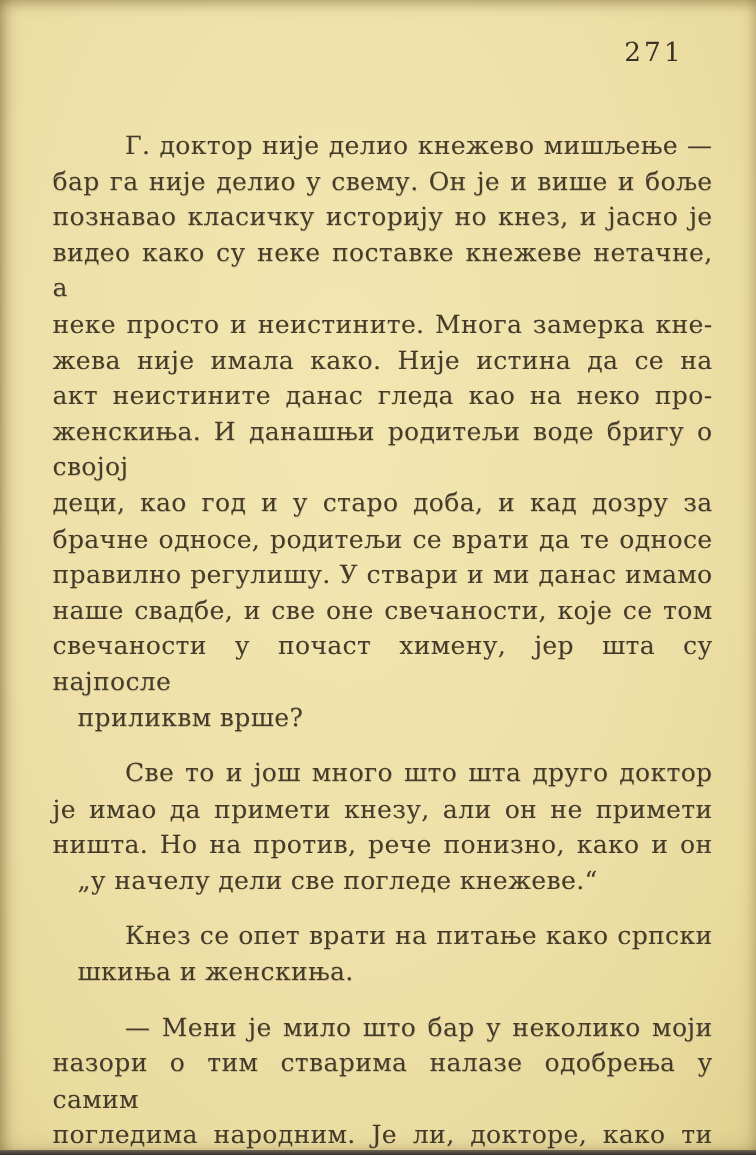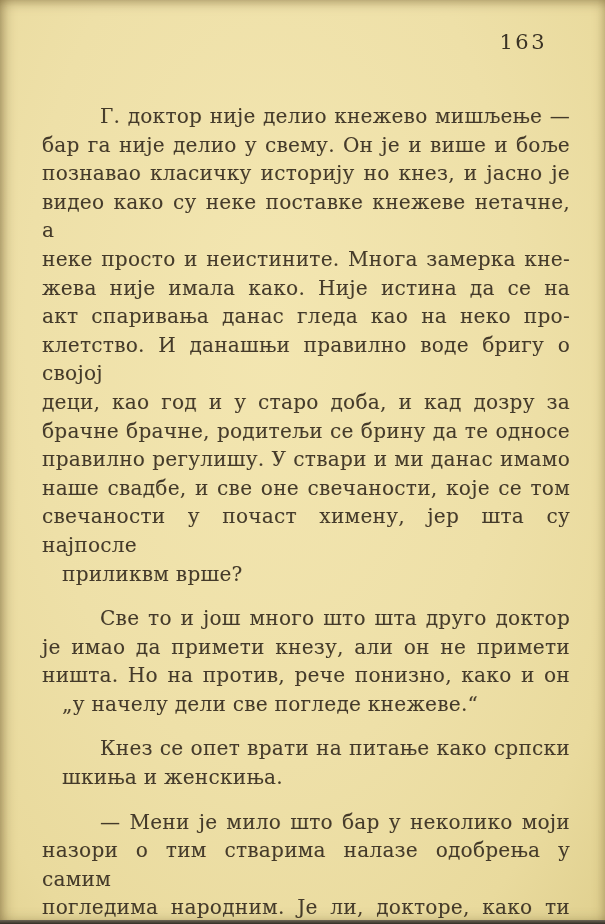--- a/index.html
+++ b/index.html
@@ -48,33 +48,33 @@
     position: absolute;
     left: 0; bottom: 0;
     width: 100%; height: 4px;
     background: linear-gradient(to bottom, #6e6556, #332e25);
   }
 </style>
 </head>
 <body>
 
 <div class="page">
-  <div class="page-number">163</div>
+  <div class="page-number">271</div>
   <div class="text-block">
       <div class="para">
         <div class="line first">Г. доктор није делио кнежево мишљење —</div>
         <div class="line">бар га није делио у свему. Он је и више и боље</div>
         <div class="line">познавао класичку историју но кнез, и јасно је</div>
         <div class="line">видео како су неке поставке кнежеве нетачне, а</div>
         <div class="line">неке просто и неистините. Многа замерка кне-</div>
         <div class="line">жева није имала како. Није истина да се на</div>
-        <div class="line">акт спаривања данас гледа као на неко про-</div>
-        <div class="line">клетство. И данашњи правилно воде бригу о својој</div>
+        <div class="line">акт неистините данас гледа као на неко про-</div>
+        <div class="line">женскиња. И данашњи родитељи воде бригу о својој</div>
         <div class="line">деци, као год и у старо доба, и кад дозру за</div>
-        <div class="line">брачне брачне, родитељи се брину да те односе</div>
+        <div class="line">брачне односе, родитељи се врати да те односе</div>
         <div class="line">правилно регулишу. У ствари и ми данас имамо</div>
         <div class="line">наше свадбе, и све оне свечаности, које се том</div>
         <div class="line">свечаности у почаст химену, јер шта су најпосле</div>
         <div class="line last">приликвм врше?</div>
       </div>
       <div class="para">
         <div class="line first">Све то и још много што шта друго доктор</div>
         <div class="line">је имао да примети кнезу, али он не примети</div>
         <div class="line">ништа. Но на против, рече понизно, како и он</div>
         <div class="line last">„у начелу дели све погледе кнежеве.“</div>

